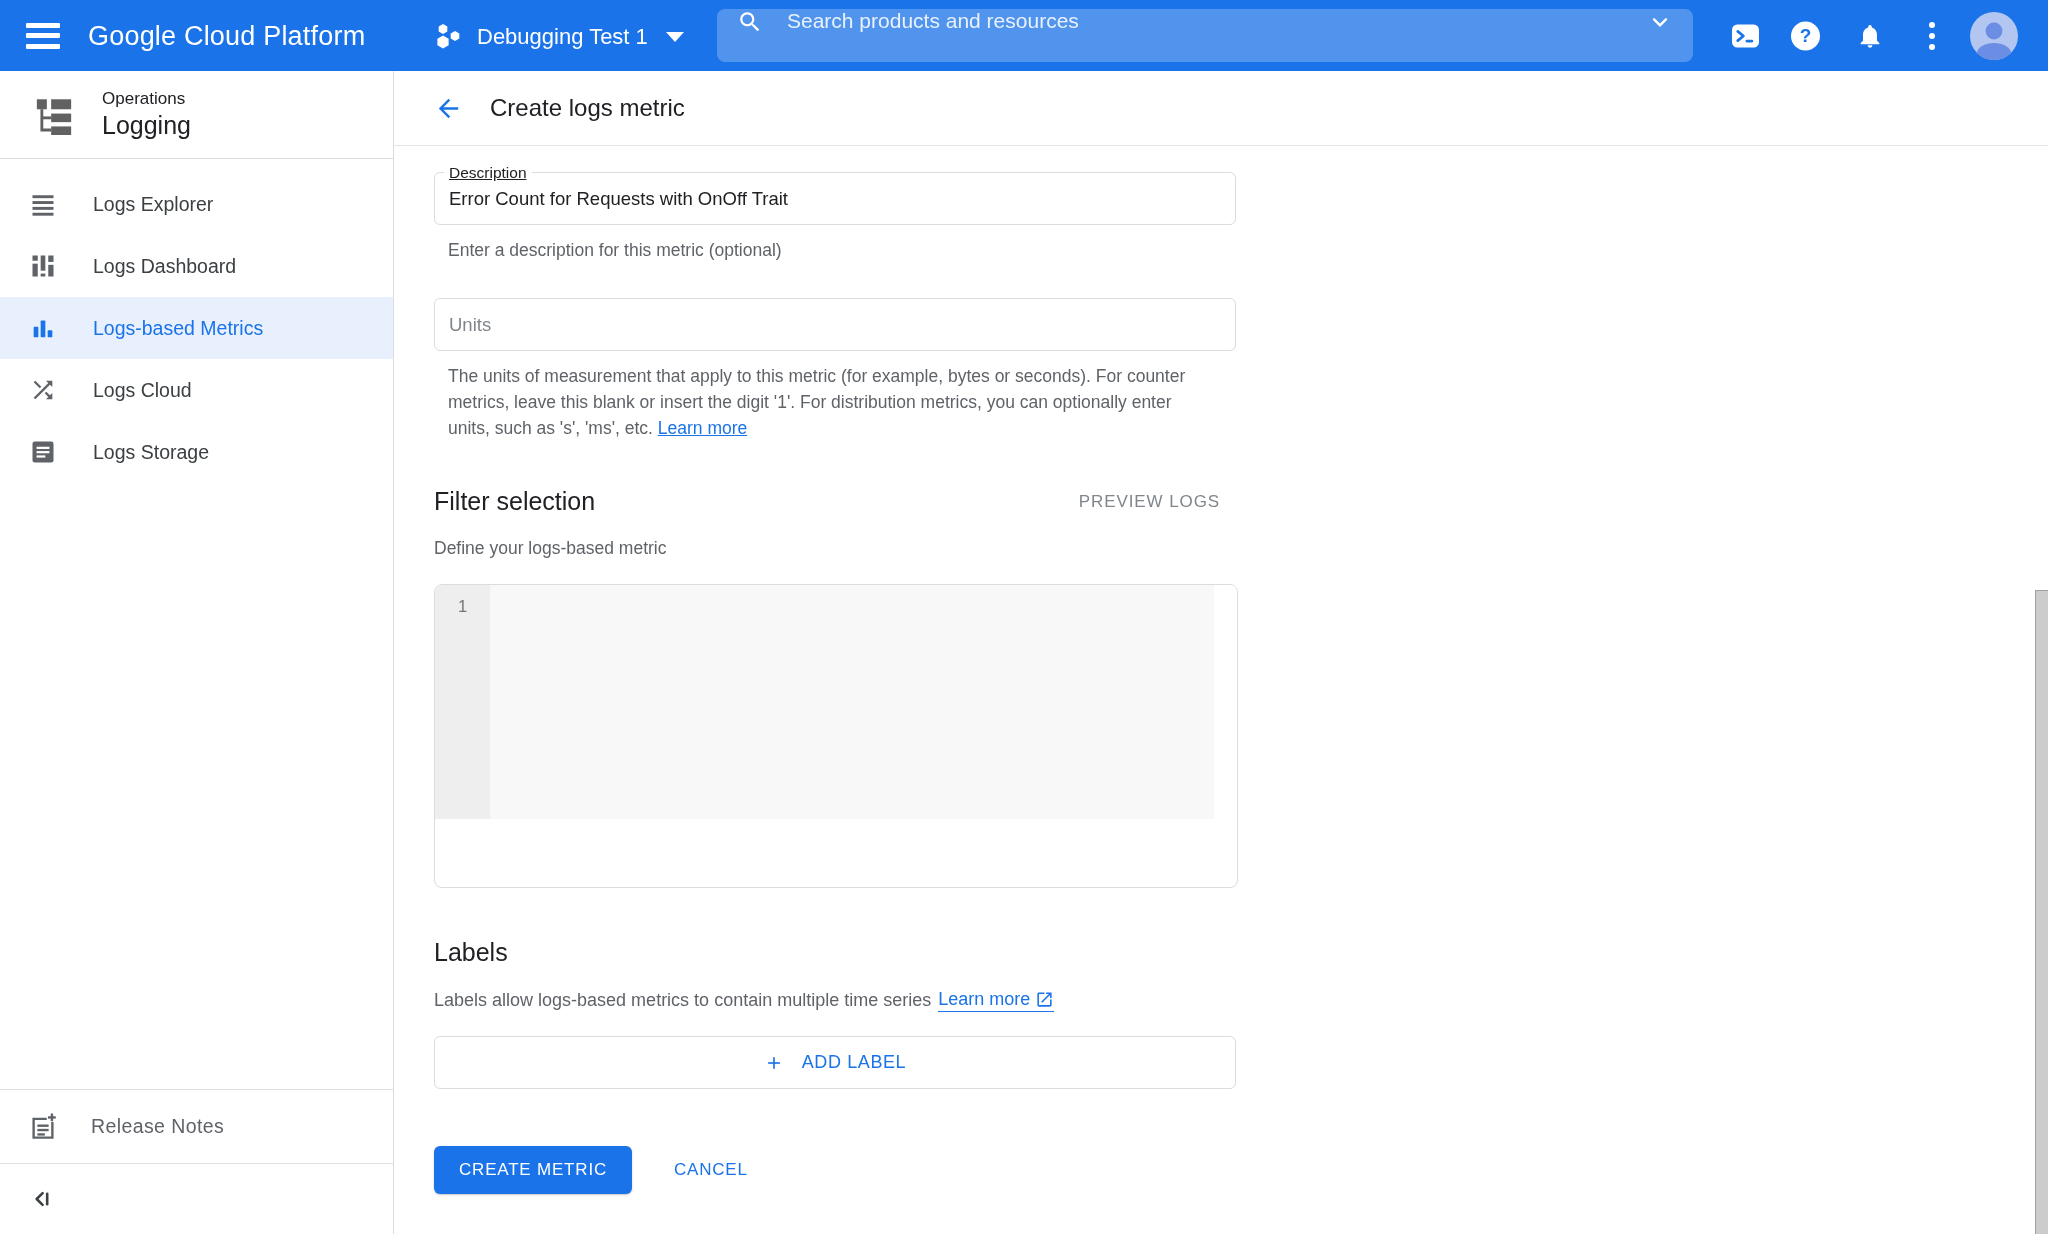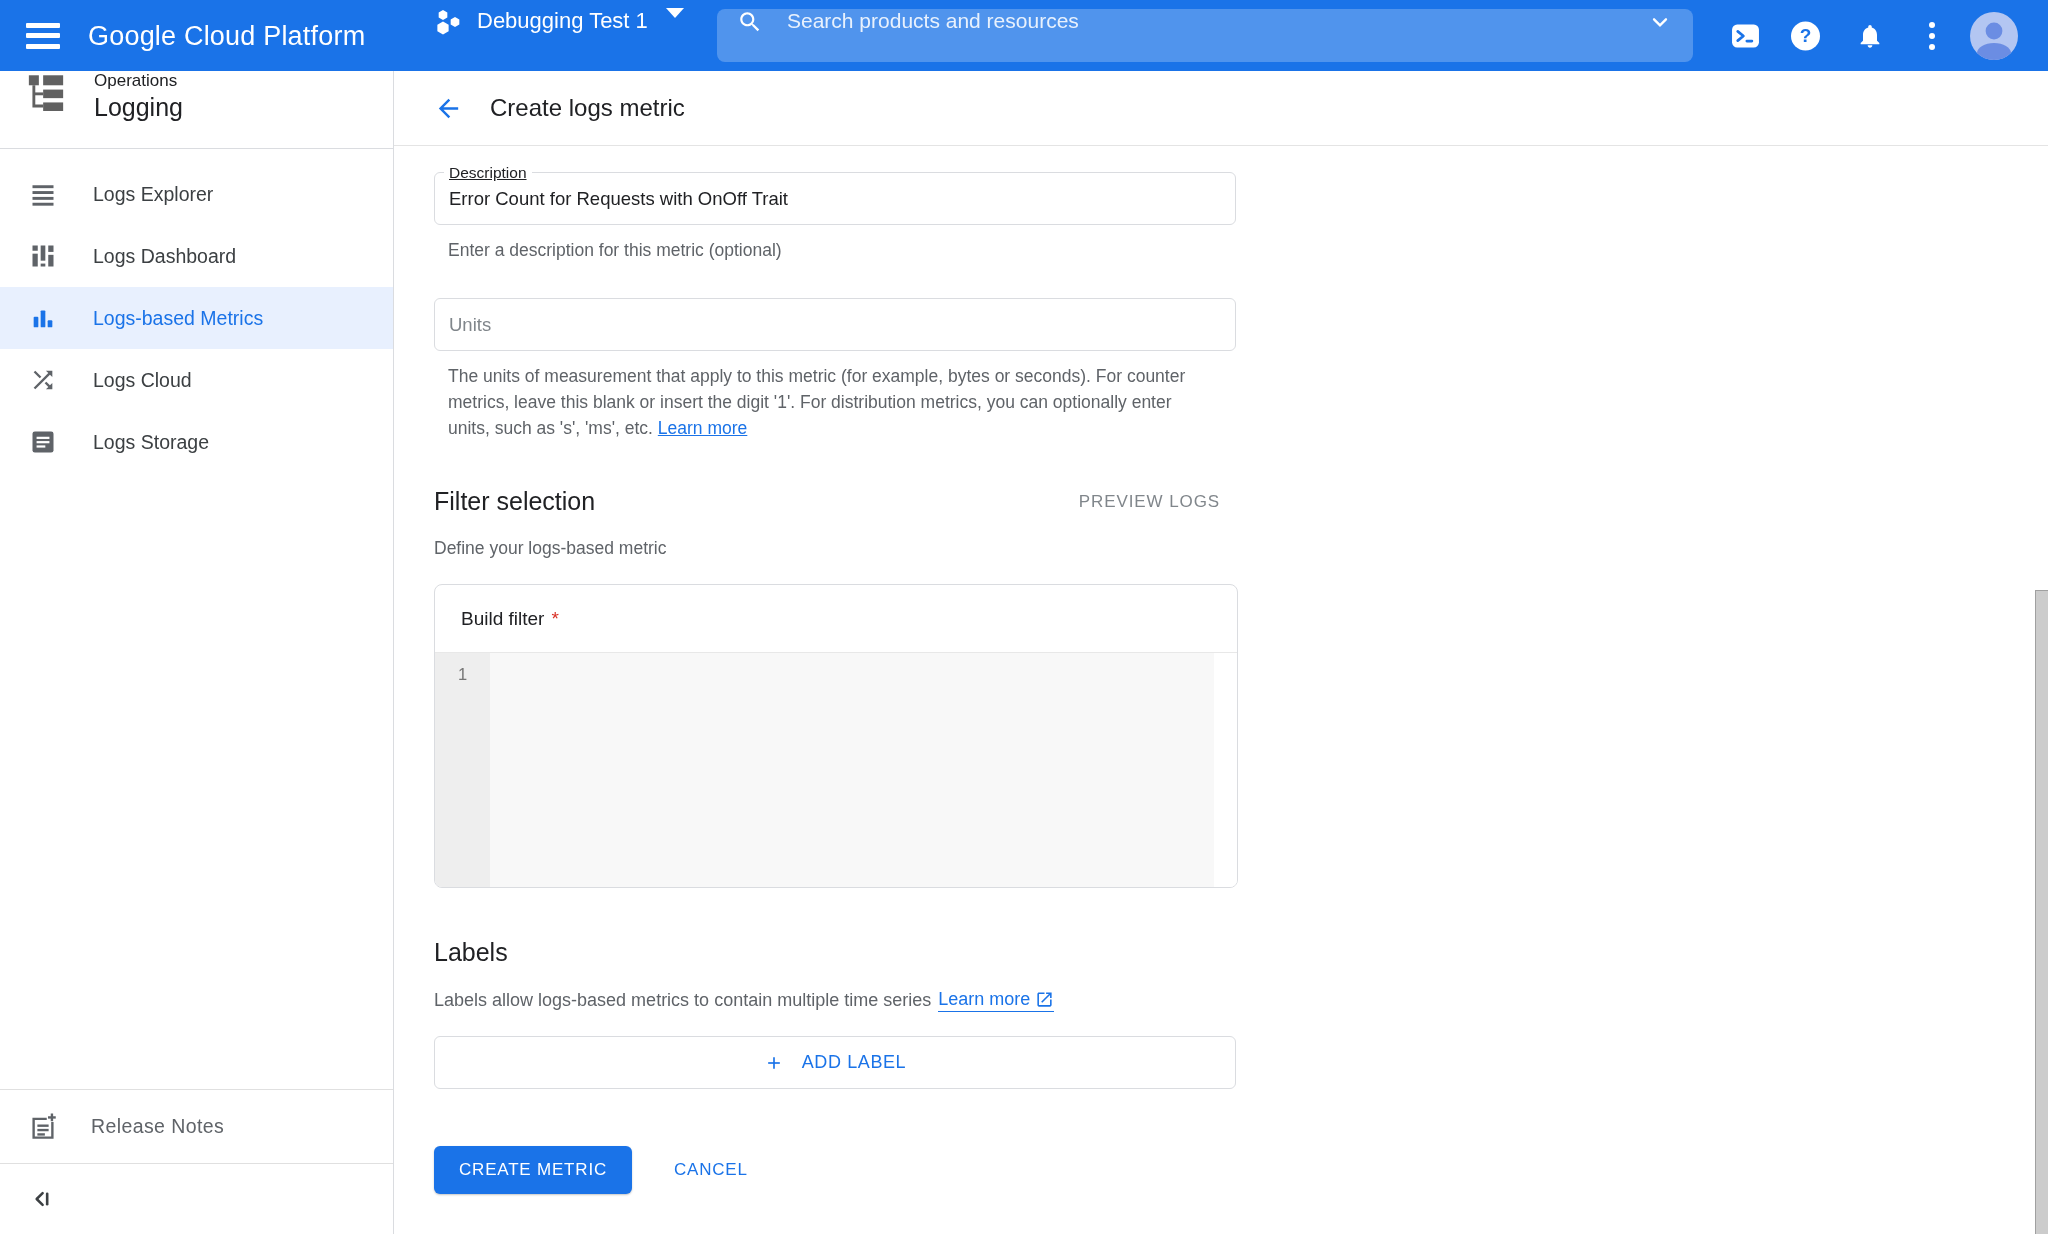--- a/index.html
+++ b/index.html
@@ -10,39 +10,39 @@
   }
   svg { display:block; }
 
   
   .app-header { position:absolute; top:0; left:0; width:2048px; height:71px; background:#1a73e8; z-index:20; }
   .hamburger { position:absolute; left:26px; top:50%; transform:translateY(-50%); width:34px; height:26px;
     display:flex; flex-direction:column; justify-content:space-between; cursor:pointer; }
   .hamburger span { display:block; height:5px; background:#fff; border-radius:1px; }
   .logo { position:absolute; left:88px; top:50%; transform:translateY(-50%); color:#fff; font-size:27px;
     font-weight:400; letter-spacing:0.2px; white-space:nowrap; }
-  .project-switcher { position:absolute; left:433px; top:0; height:73px; display:flex; cursor:pointer;margin-top:8px; }
+  .project-switcher { position:absolute; left:433px; top:0; height:73px; display:flex; align-items:center; cursor:pointer; }
   .project-switcher .pname { color:#fff; font-size:22px; margin-left:14px; white-space:nowrap; }
   .caret-down { width:0; height:0; border-left:9px solid transparent; border-right:9px solid transparent;
     border-top:10px solid #fff; margin-left:18px; }
   .searchbar { position:absolute; left:717px; top:9px; width:976px; height:53px; background:rgba(255,255,255,0.24);
     border-radius:8px; display:flex; align-items:flex-start; padding:0 20px; }
   .searchbar .ph { color:rgba(255,255,255,0.87); font-size:21px; margin-left:24px; flex:1; }
   .hdr-icon { position:absolute; top:50%; transform:translateY(-50%); cursor:pointer; }
   .help-circle { width:29px; height:29px; border-radius:50%; background:#fff; color:#1a73e8; font-size:19px;
     font-weight:bold; display:flex; align-items:center; justify-content:center; }
   .dots { display:flex; flex-direction:column; gap:5px; }
   .dots i { width:6px; height:6px; border-radius:50%; background:#fff; }
   .avatar { width:48px; height:48px; border-radius:50%; background:#b3c6f2; overflow:hidden; display:flex;
     align-items:flex-end; justify-content:center; }
 
   
   .sidebar { position:absolute; top:71px; left:0; width:394px; bottom:0; background:#fff;
     border-right:1px solid #dadce0; z-index:10; }
-  .sb-header { height:78px; border-bottom:1px solid #dadce0; display:flex; align-items:flex-start; padding-left:26px; }
+  .sb-header { height:88px; border-bottom:1px solid #dadce0; display:flex; align-items:center; padding-left:34px; }
   .sb-header .txt { margin-left:28px; }
   .sb-header .eyebrow { font-size:17px; color:#202124; }
   .sb-header .title { font-size:25px; color:#202124; margin-top:2px; }
   .nav { padding-top:14px; }
   .nav-item { height:62px; display:flex; align-items:center; padding-left:28px; cursor:pointer; }
   .nav-item .icon { width:30px; display:flex; justify-content:center; }
   .nav-item .lbl { margin-left:35px; font-size:19.5px; color:#3c4043; }
   .nav-item.selected { background:#e8f0fe; }
   .nav-item.selected .lbl { color:#1a73e8; }
   .sb-bottom { position:absolute; bottom:0; left:0; right:0; }
@@ -288,24 +288,20 @@
     </div>
     <div class="helper units-helper"><span>The units of measurement that apply to this metric (for example, bytes or seconds). For counter metrics, leave this blank or insert the digit '1'. For distribution metrics, you can optionally enter units, such as 's', 'ms', etc. </span><span class="inline-link">Learn more</span></div>
 
     <div class="section-head-row">
       <span class="section-heading">Filter selection</span>
       <span class="preview-logs">PREVIEW LOGS</span>
     </div>
     <div class="subtitle">Define your logs-based metric</div>
 
     <div class="filter-card">
-      <div class="filter-card-header">
-        <span>Build filter</span>
-        <span class="req">*</span>
-      </div>
       <div class="editor">
         <div class="gutter">
           <div>1</div>
         </div>
         <div class="editor-body"></div>
         <div class="editor-scrollpad"></div>
       </div>
     </div>
 
     <div class="section-heading labels-heading">Labels</div>

